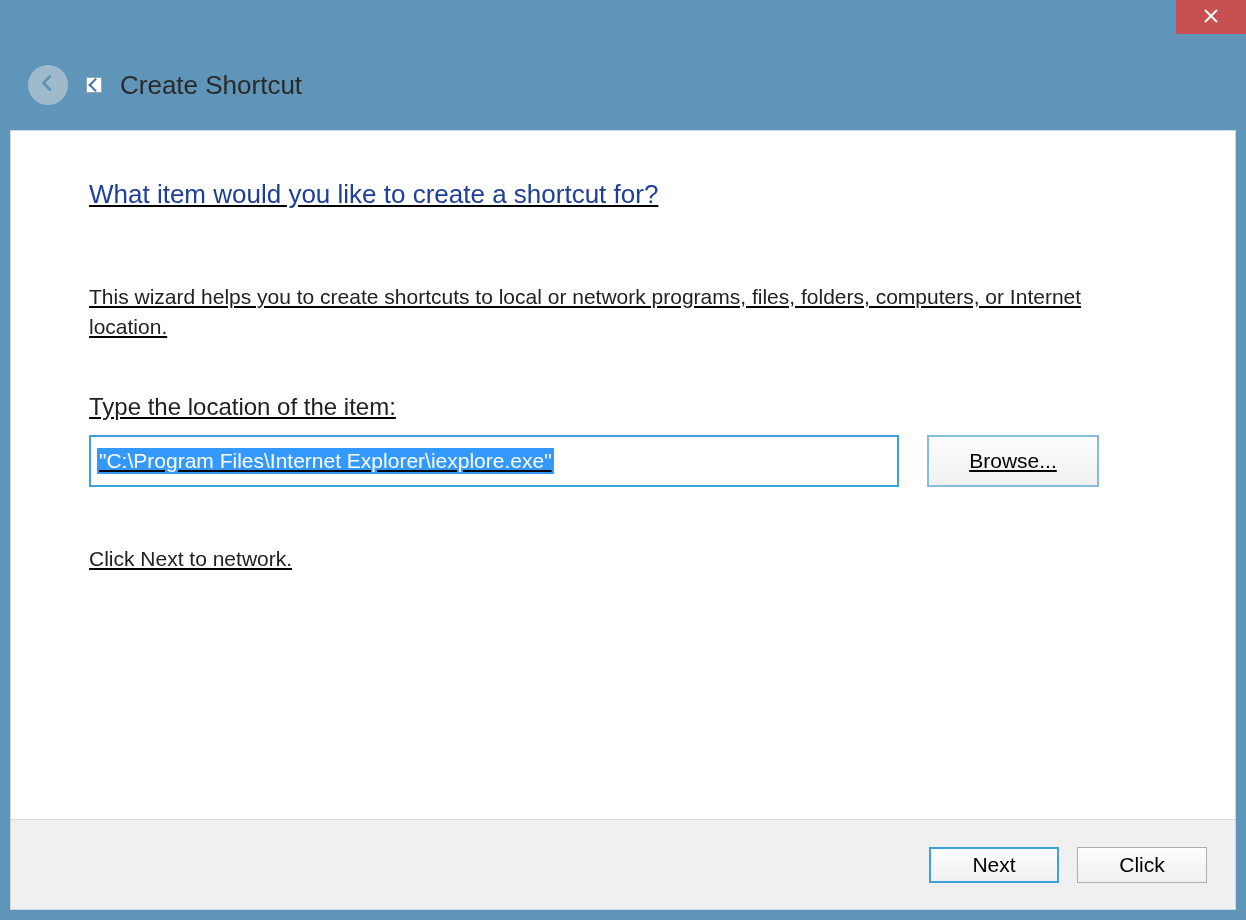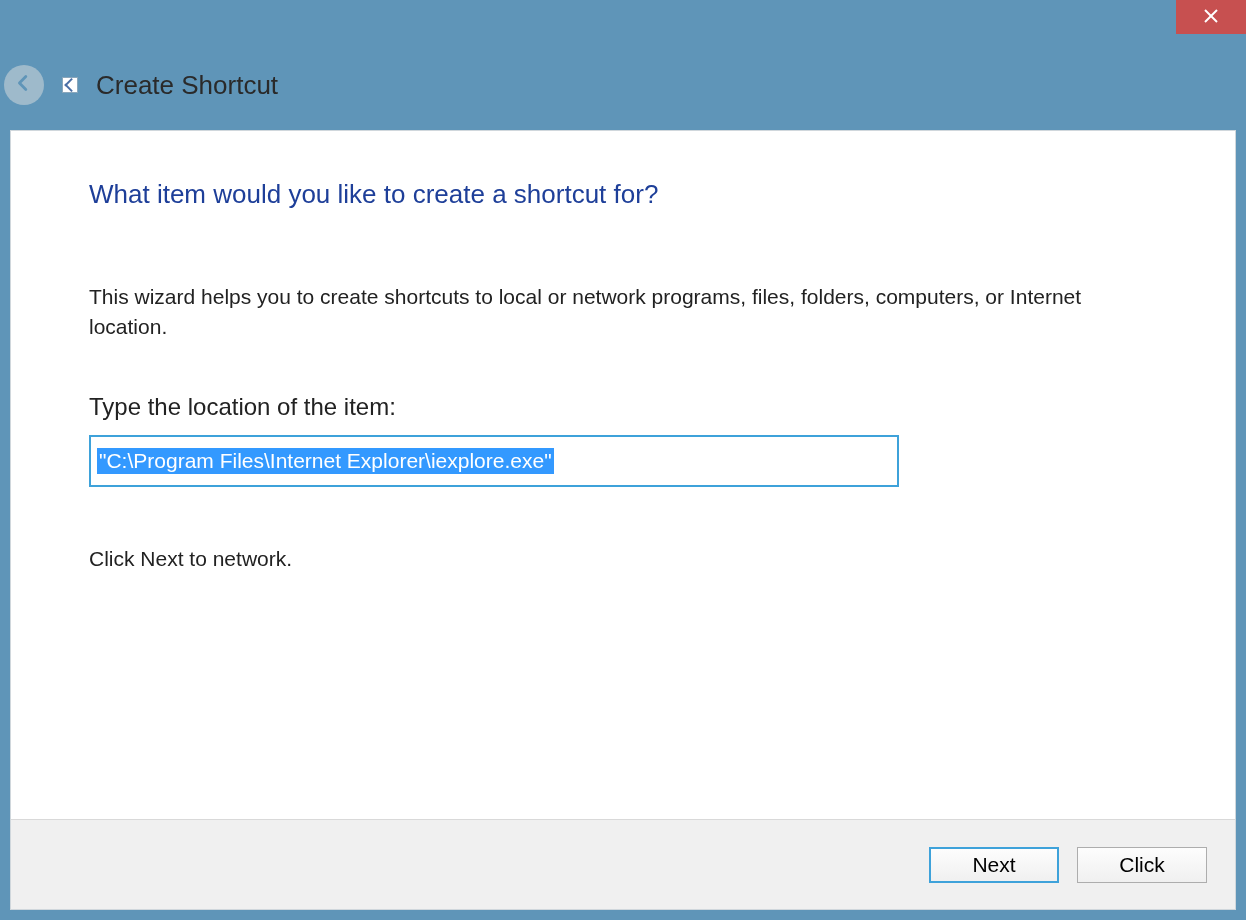--- a/index.html
+++ b/index.html
@@ -32,21 +32,21 @@
     align-items: center;
     justify-content: center;
     font-size: 18px;
     cursor: pointer;
   }
   .close-btn svg { width: 14px; height: 14px; }
   .header-strip {
     height: 90px;
     display: flex;
     align-items: center;
-    padding-left: 4px;
+    padding-left: 28px;
     gap: 18px;
   }
   .back-circle {
     width: 40px;
     height: 40px;
     border-radius: 50%;
     background: #a9c1cf;
     display: flex;
     align-items: center;
     justify-content: center;
@@ -81,20 +81,21 @@
     top: 130px;
     left: 10px;
     right: 10px;
     bottom: 10px;
     background: #fff;
     border: 1px solid #d0d7dc;
   }
   .content-inner {
     padding: 48px 78px 17px 78px;
     height: calc(100% - 90px);
+    text-decoration: underline;
   }
   .instruction-heading {
     font-size: 26px;
     color: #1e3f99;
     font-weight: 400;
     margin-bottom: 72px;
   }
   .description {
     font-size: 21px;
     color: #222;
@@ -199,20 +200,21 @@
       <div class="instruction-heading">What item would you like to create a shortcut for?</div>
 
       <div class="description">This wizard helps you to create shortcuts to local or network programs, files, folders, computers, or Internet location.</div>
 
       <div class="field-label">Type the location of the item:</div>
 
       <div class="field-row">
         <div class="input-wrap">
           <span class="sel">"C:\Program Files\Internet Explorer\iexplore.exe"</span>
         </div>
+        <button class="browse-btn">Browse...</button>
       </div>
 
       <div class="continue-text">Click Next to network.</div>
 
     </div>
 
     <div class="footer">
       <button class="next-btn">Next</button>
       <button class="cancel-btn">Click</button>
     </div>

